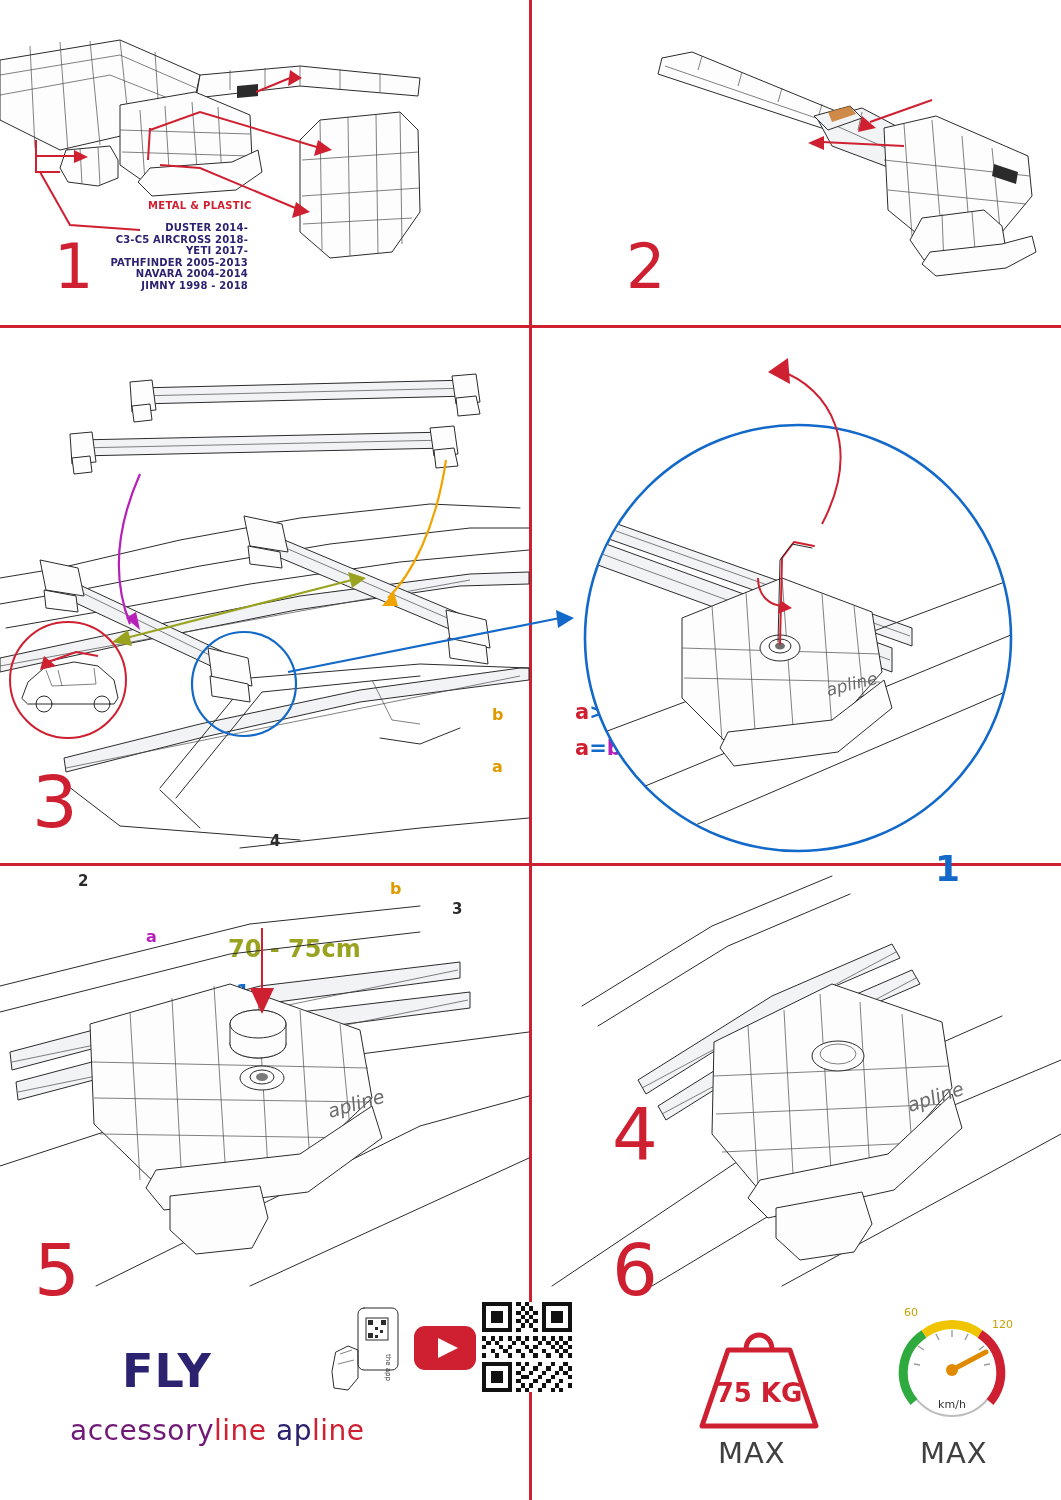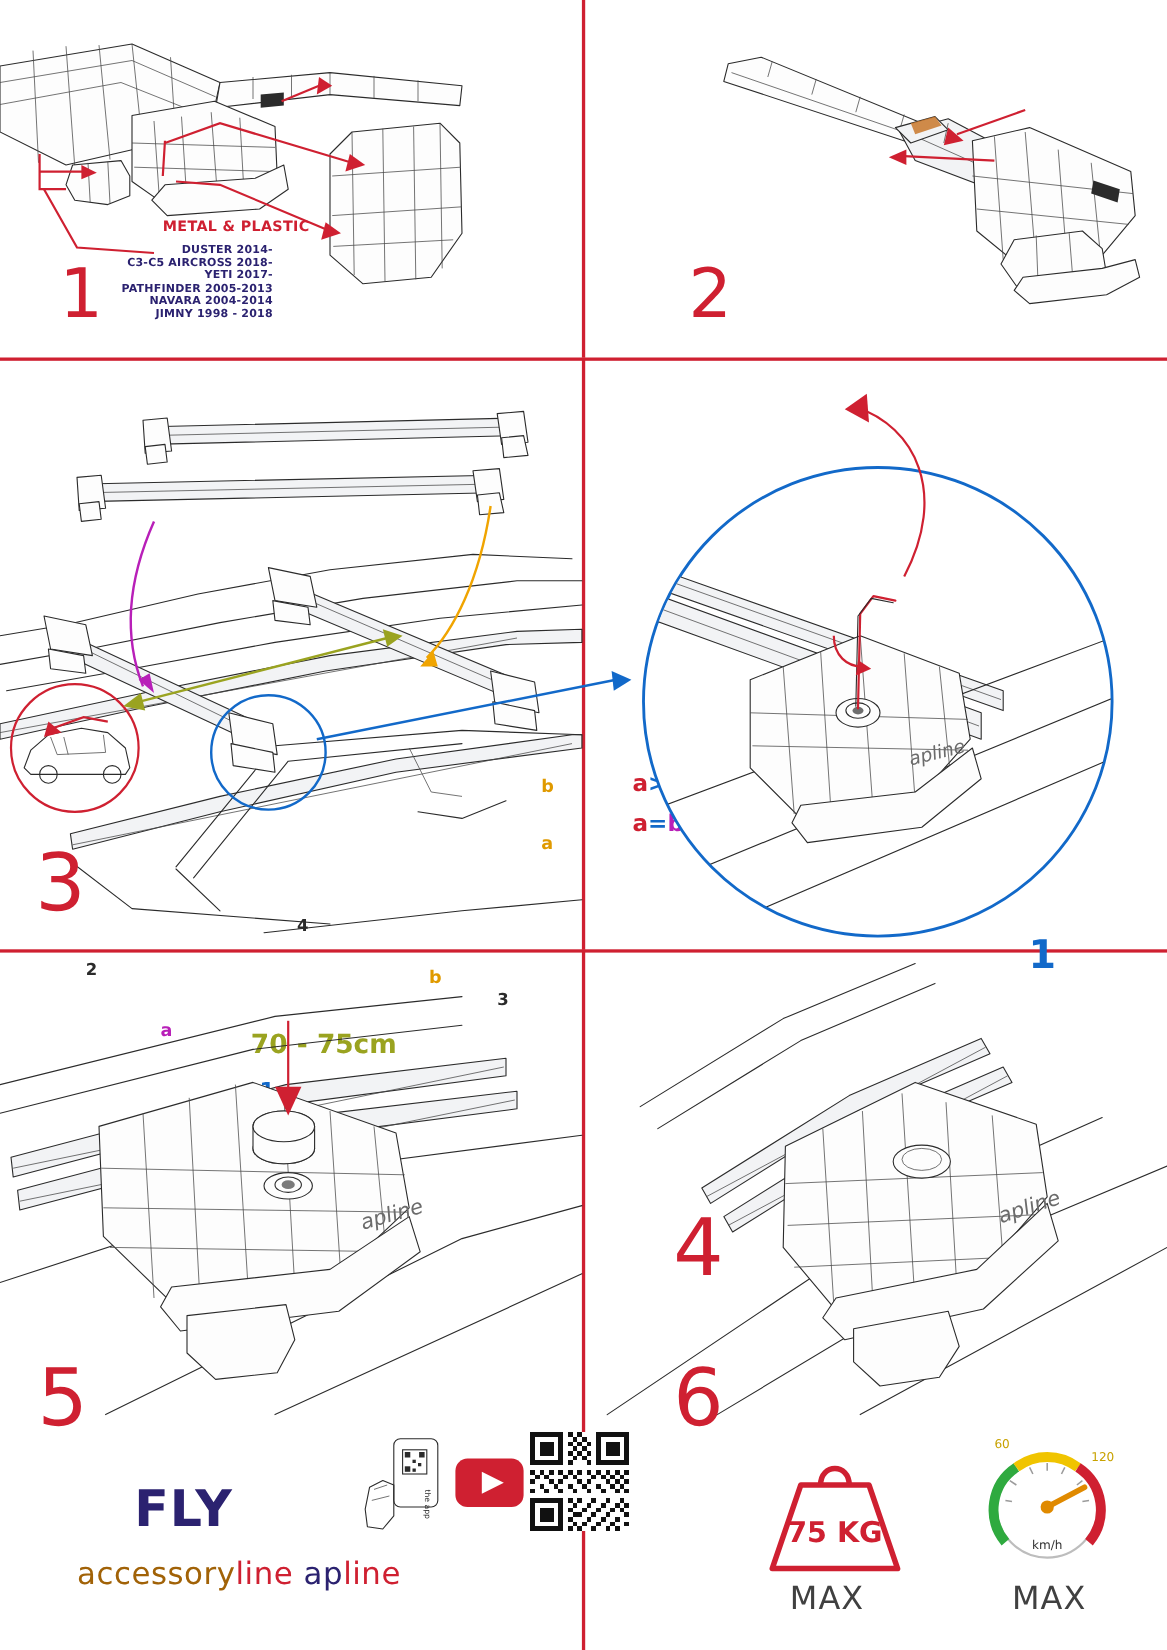--- a/index.html
+++ b/index.html
@@ -109,21 +109,21 @@
   }
   
   .lbl {
     position: absolute;
     font-family: "DejaVu Sans", sans-serif;
     line-height: 1.15;
     white-space: pre;
   }
   .metal-title {
     color: #cf2031;
-    font-size: 13px;
+    font-size: 10px;
     font-weight: bold;
     letter-spacing: 0.3px;
   }
   .metal-list {
     color: #2b2270;
     font-size: 10px;
     font-weight: bold;
     text-align: right;
     letter-spacing: 0.2px;
   }
@@ -168,21 +168,21 @@
     font-size: 46px;
     letter-spacing: 1px;
   }
   .brand-row {
     position: absolute;
     font-family: "DejaVu Sans", sans-serif;
     font-size: 28px;
     letter-spacing: 0.5px;
     white-space: pre;
   }
-  .brand-row .accessory { color: #a16207; }
+  .brand-row .accessory { color: #701a75; }
   .brand-row .part { color: #cf2031; }
   .brand-row .ap { color: #2b2270; }
   .brand-row .line { color: #cf2031; }
   .apline-logo {
     font-family: "DejaVu Sans", sans-serif;
     font-style: italic;
     fill: #6b6b6b;
   }
   
   .maxlbl {

